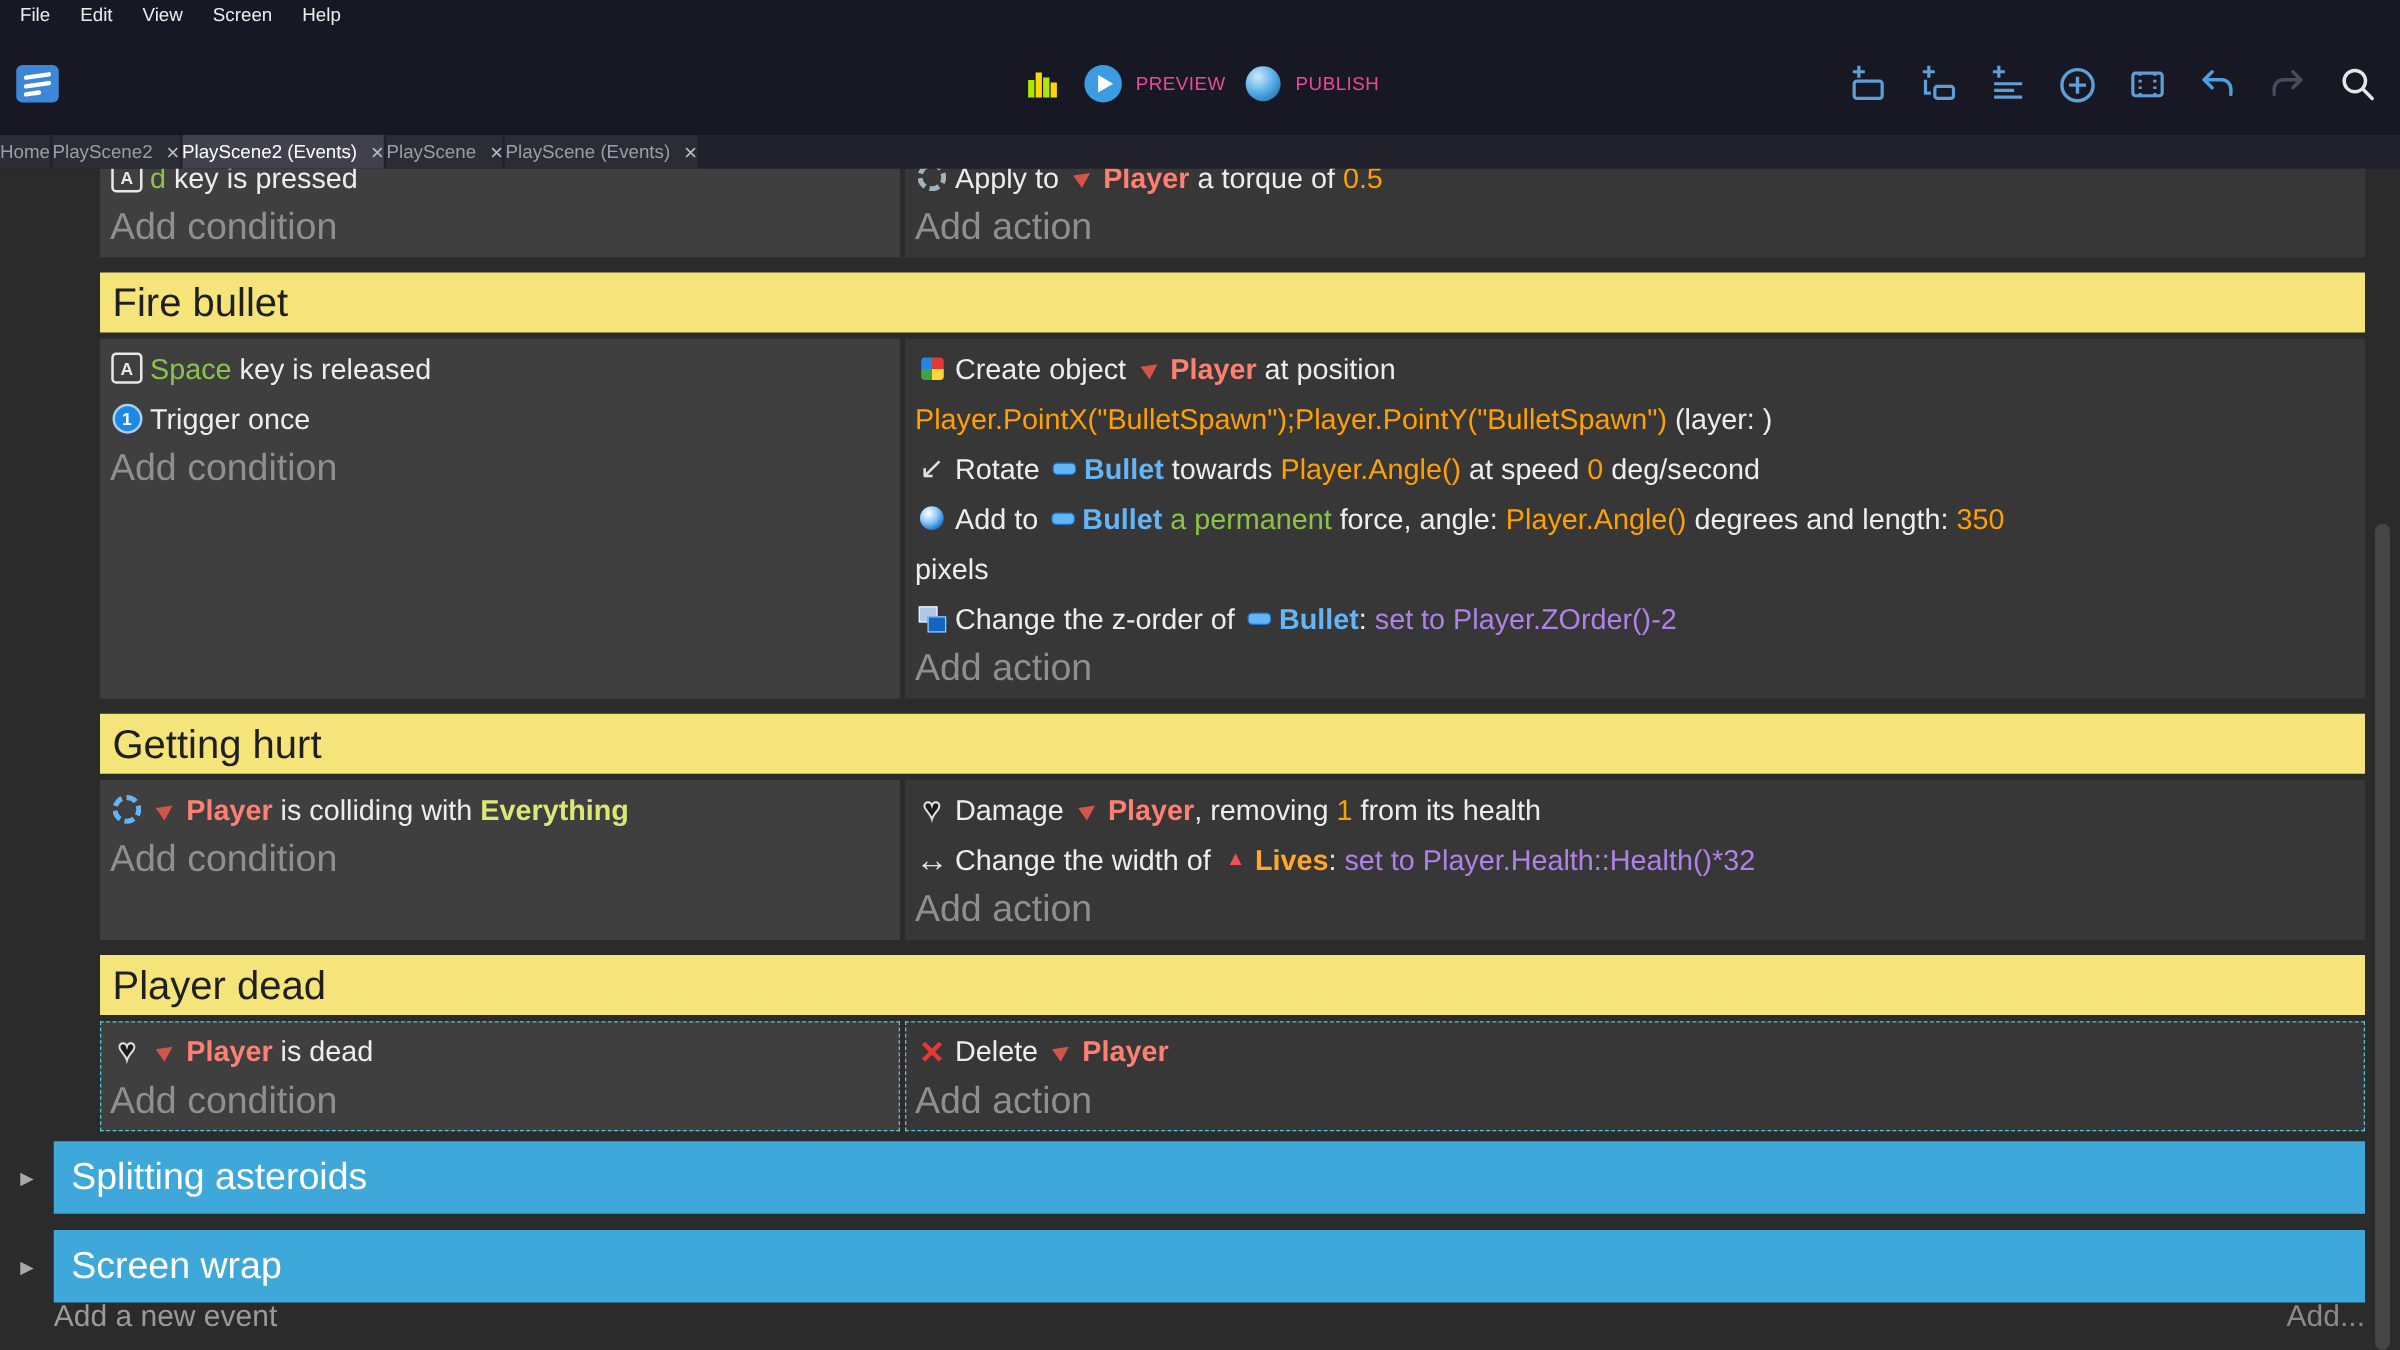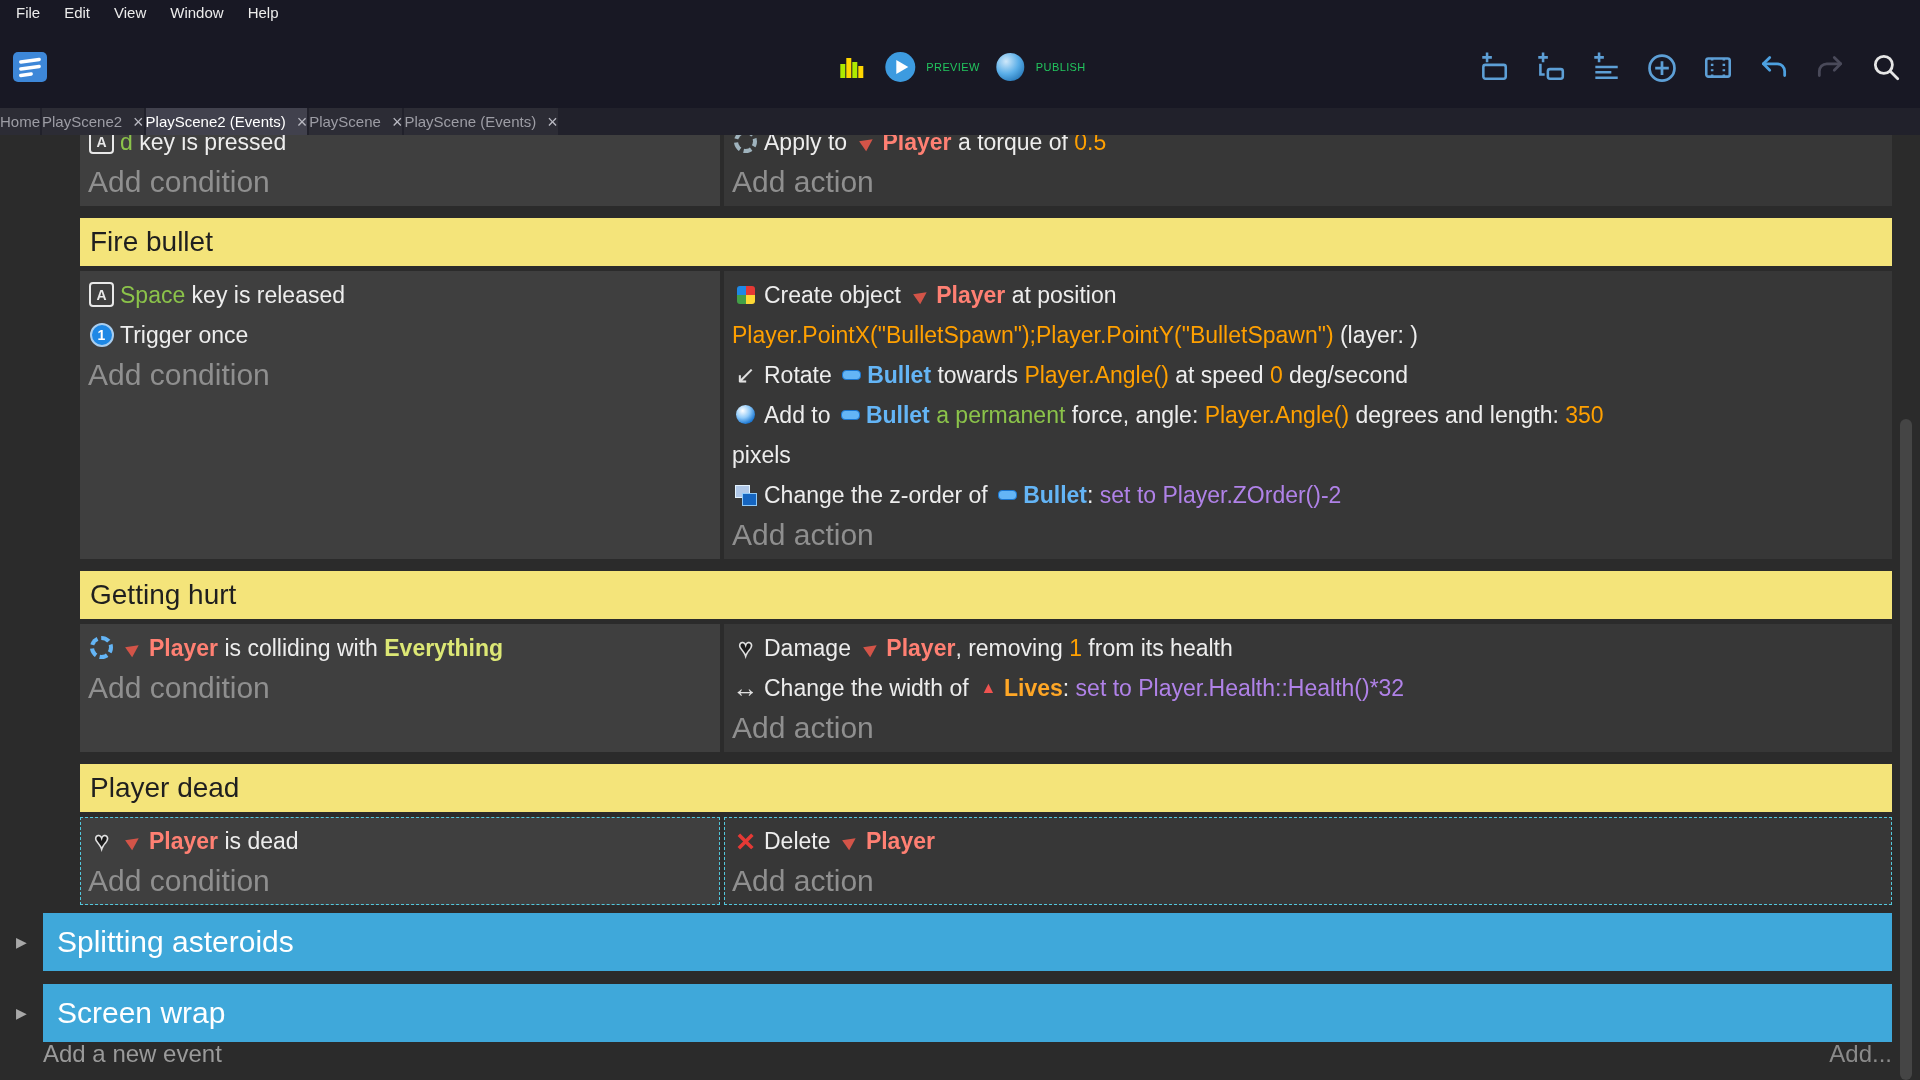--- a/index.html
+++ b/index.html
@@ -9,21 +9,21 @@
 
   
   #menubar{height:26px;background:#181824;display:flex;align-items:center;padding-left:4px;flex:none}
   .menu-item{color:#ececec;font-size:15px;padding:0 12px;line-height:26px;cursor:default}
 
   
   #toolbar{height:82px;background:#181824;display:flex;align-items:center;position:relative;flex:none}
   .logo{margin-left:12px;display:flex;align-items:center}
   #toolbar-center{position:absolute;left:50%;transform:translateX(-50%);display:flex;align-items:center;gap:14px}
   .tool-btn{display:flex;align-items:center;gap:10px}
-  .tool-label{color:#22c55e;font-size:11px;letter-spacing:.4px}
+  .tool-label{color:#ec4899;font-size:15px;letter-spacing:.4px}
   #toolbar-right{margin-left:auto;display:flex;align-items:center;gap:20px;padding-right:16px}
   .tbtn{display:flex;align-items:center;justify-content:center;width:36px;height:36px}
 
   
   #tabbar{height:27px;background:#21212b;display:flex;align-items:stretch;flex:none}
   .tab{display:flex;align-items:center;padding:0 0;background:#2c2c35;color:#9d9da5;font-size:15px;margin-right:2px;gap:11px;white-space:nowrap}
   .tab.active{background:#41414d;color:#fff}
   .tab-close{font-size:18px;color:#b9b9c2;line-height:1}
 
   
@@ -42,21 +42,21 @@
 
   .c-green{color:var(--param-green,#8bc34a)}
   .c-orange{color:var(--expr-orange,#ffa000)}
   .c-purple{color:var(--op-purple,#b082e8)}
   .c-player{color:var(--obj-player,#ff8073);font-weight:bold}
   .c-bullet{color:var(--obj-bullet,#64b5f6);font-weight:bold}
   .c-lives{color:var(--obj-lives,#ffa726);font-weight:bold}
   .c-everything{color:var(--obj-everything,#dce775);font-weight:bold}
 
   .comment-row{margin:12px 0 5px 80px;height:48px;background:var(--comment-bg,#f4e47a);color:#1f1f1f;
-    font-size:28px;display:flex;align-items:center;padding-left:10px}
+    font-size:32px;display:flex;align-items:center;padding-left:10px}
   .group-wrap{display:flex;align-items:center;margin:2px 0 13px 0}
   .group-arrow{width:43px;text-align:center;color:#a8a8a8;font-size:14px;flex:none}
   .group-bar{flex:1;height:58px;background:var(--group-bg,#3fa8da);color:#fff;font-size:30px;
     display:flex;align-items:center;padding-left:14px}
 
   #footer{position:absolute;left:0;right:28px;bottom:0;height:52px;display:flex;align-items:center;
     color:#9a9a9a;font-size:24px;padding-left:43px}
   #footer .add-right{margin-left:auto;color:#8a8a8a}
 
   #scrollbar{position:absolute;right:8px;top:0;bottom:0;width:12px}
@@ -91,21 +91,21 @@
 </style>
 </head>
 <body>
 
 <div id="app">
 
   <div id="menubar">
       <div class="menu-item">File</div>
       <div class="menu-item">Edit</div>
       <div class="menu-item">View</div>
-      <div class="menu-item">Window</div>
+      <div class="menu-item">Screen</div>
       <div class="menu-item">Help</div>
     </div>
 
   <div id="toolbar">
     <div class="logo">
       <svg width="36" height="32" viewBox="0 0 36 32">
         <rect x="1" y="1" width="34" height="30" rx="5" fill="#3d87d8"></rect>
         <rect x="7" y="8" width="22" height="3.5" rx="1.7" fill="#fff" transform="rotate(-8 18 10)"></rect>
         <rect x="7" y="15" width="22" height="3.5" rx="1.7" fill="#fff" transform="rotate(-8 18 17)"></rect>
         <rect x="7" y="22" width="14" height="3.5" rx="1.7" fill="#fff" transform="rotate(-8 14 24)"></rect>

